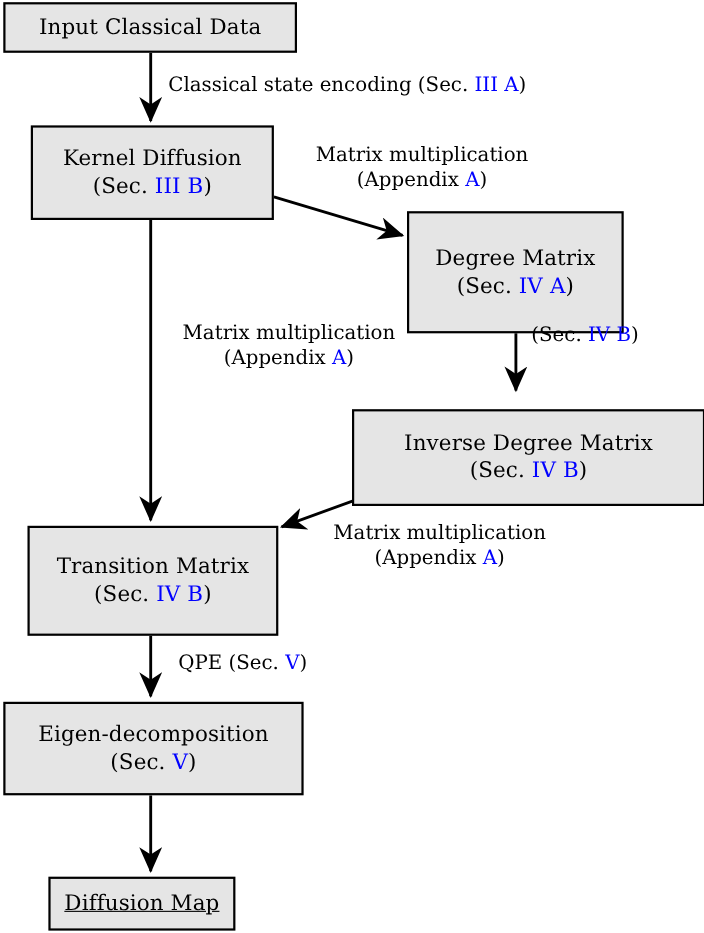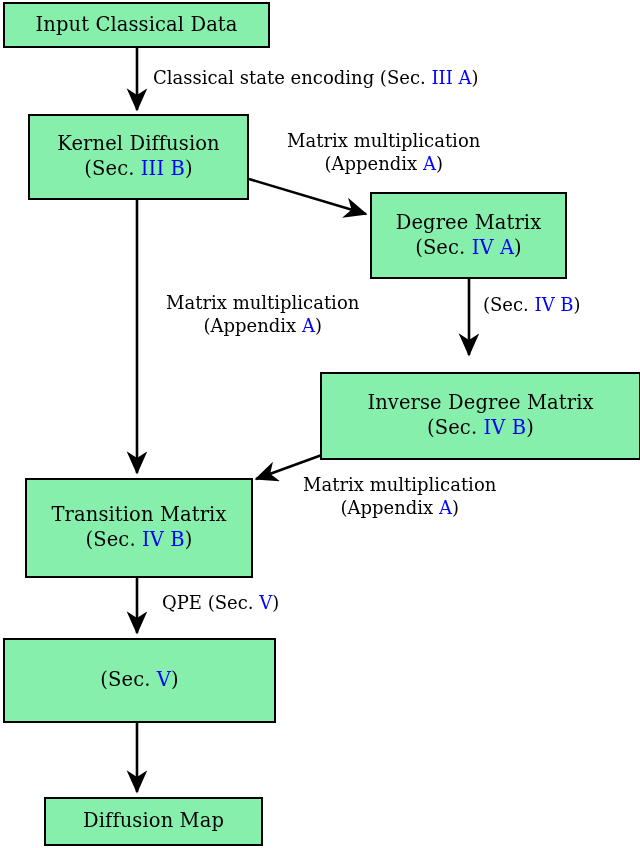--- a/index.html
+++ b/index.html
@@ -12,21 +12,21 @@
     width: 640px;
     height: 848px;
     background: #ffffff;
     font-family: "DejaVu Serif", "Liberation Serif", serif;
     overflow: hidden;
   }
   .node {
     position: absolute;
     box-sizing: border-box;
     border: 2.2px solid #000000;
-    background: #86efac;
+    background: #e5e5e5;
     display: flex;
     flex-direction: column;
     align-items: center;
     justify-content: center;
     text-align: center;
     color: #000000;
     font-size: 19.5px;
     line-height: 1.28;
     letter-spacing: 0.1px;
   }
@@ -80,40 +80,41 @@
 
   <div class="node" style="left:3px; top:2px; width:267px; height:46px;">
     <span class="line1">Input Classical Data</span>
   </div>
 
   <div class="node" style="left:28px; top:114px; width:221px; height:86px;">
     <span class="line1">Kernel Diffusion</span>
     <span class="line2"><span>(Sec. </span><span class="ref">III B</span><span>)</span></span>
   </div>
 
-  <div class="node" style="left:370px; top:192px; width:197px; height:87px;">
+  <div class="node" style="left:370px; top:192px; width:197px; height:111px;">
     <span class="line1">Degree Matrix</span>
     <span class="line2"><span>(Sec. </span><span class="ref">IV A</span><span>)</span></span>
   </div>
 
   <div class="node" style="left:320px; top:372px; width:321px; height:88px;">
     <span class="line1">Inverse Degree Matrix</span>
     <span class="line2"><span>(Sec. </span><span class="ref">IV B</span><span>)</span></span>
   </div>
 
   <div class="node" style="left:25px; top:478px; width:228px; height:100px;">
     <span class="line1">Transition Matrix</span>
     <span class="line2"><span>(Sec. </span><span class="ref">IV B</span><span>)</span></span>
   </div>
 
   <div class="node" style="left:3px; top:638px; width:273px; height:85px;">
+    <span class="line1">Eigen-decomposition</span>
     <span class="line2"><span>(Sec. </span><span class="ref">V</span><span>)</span></span>
   </div>
 
-  <div class="node" style="left:44px; top:797px; width:219px; height:49px;">
+  <div class="node" style="left:44px; top:797px; width:170px; height:49px;text-decoration:underline;">
     <span class="line1">Diffusion Map</span>
   </div>
 
   <div class="edge-label" style="left:153px; top:66px;">
     <span class="l1"><span>Classical state encoding (Sec. </span><span class="ref">III A</span><span>)</span></span>
   </div>
 
   <div class="edge-label" style="left:287px; top:129px; text-align:center;">
     <span class="l1">Matrix multiplication</span>
     <span class="l2"><span>(Appendix </span><span class="ref">A</span><span>)</span></span>

